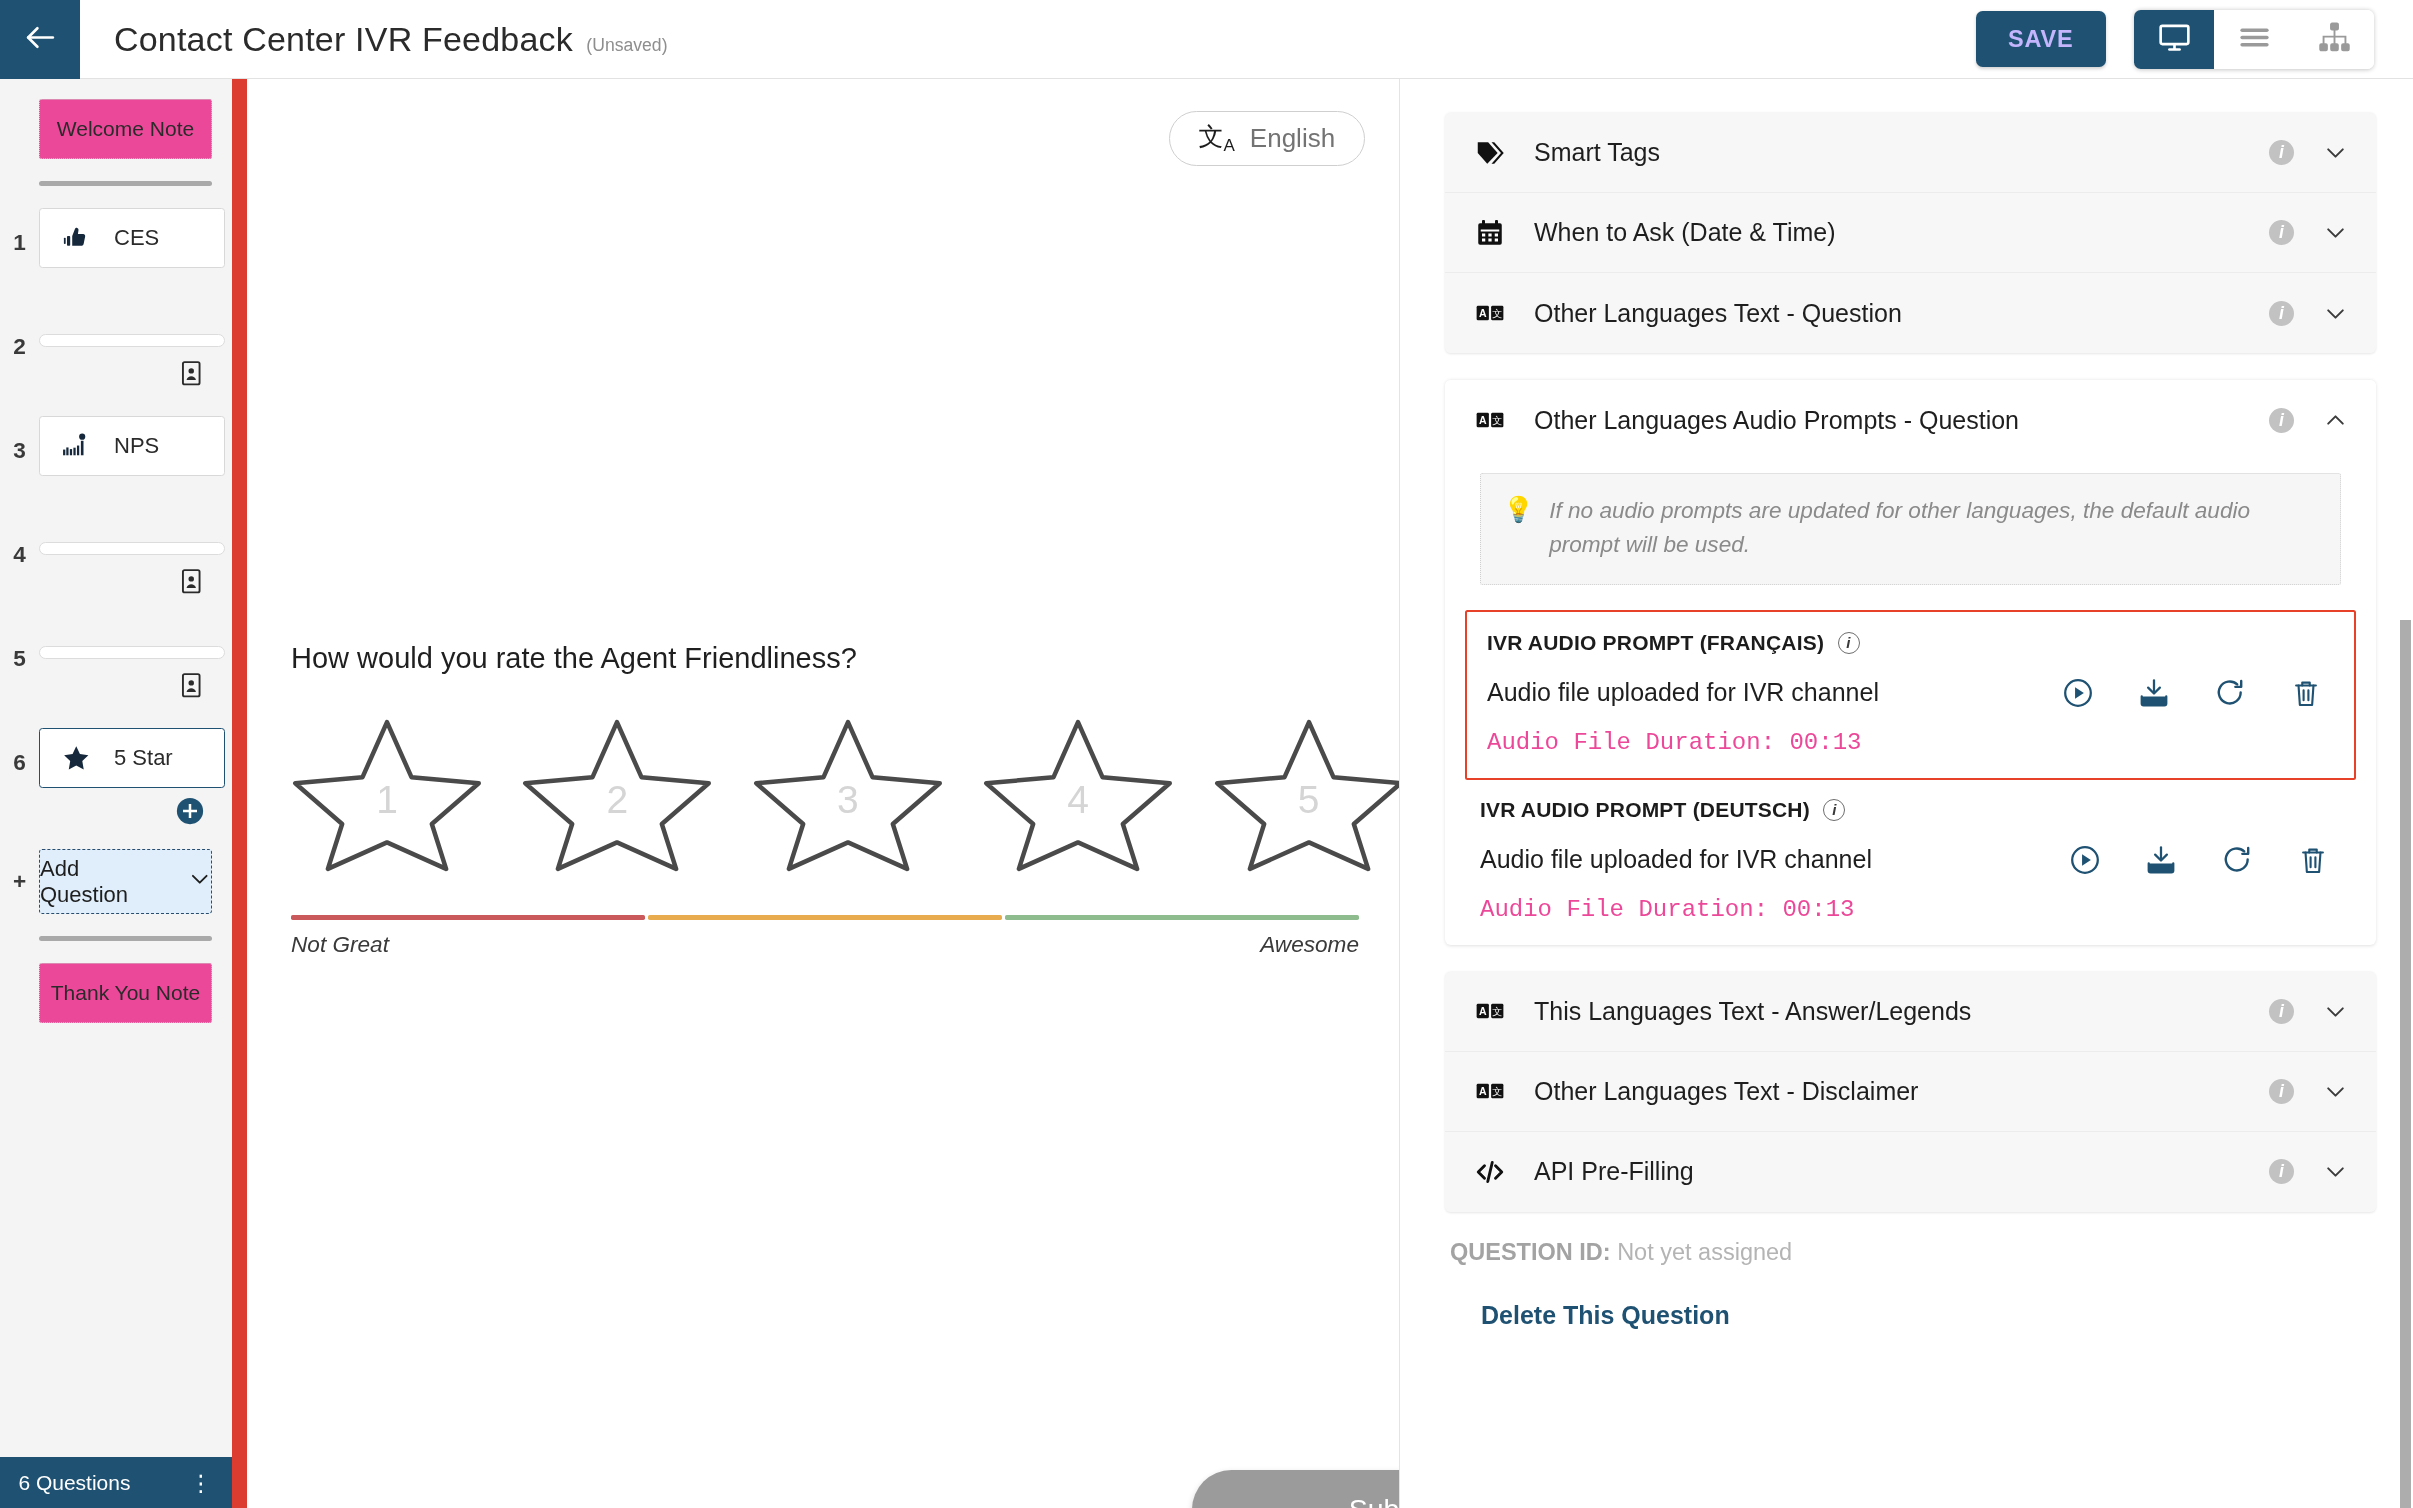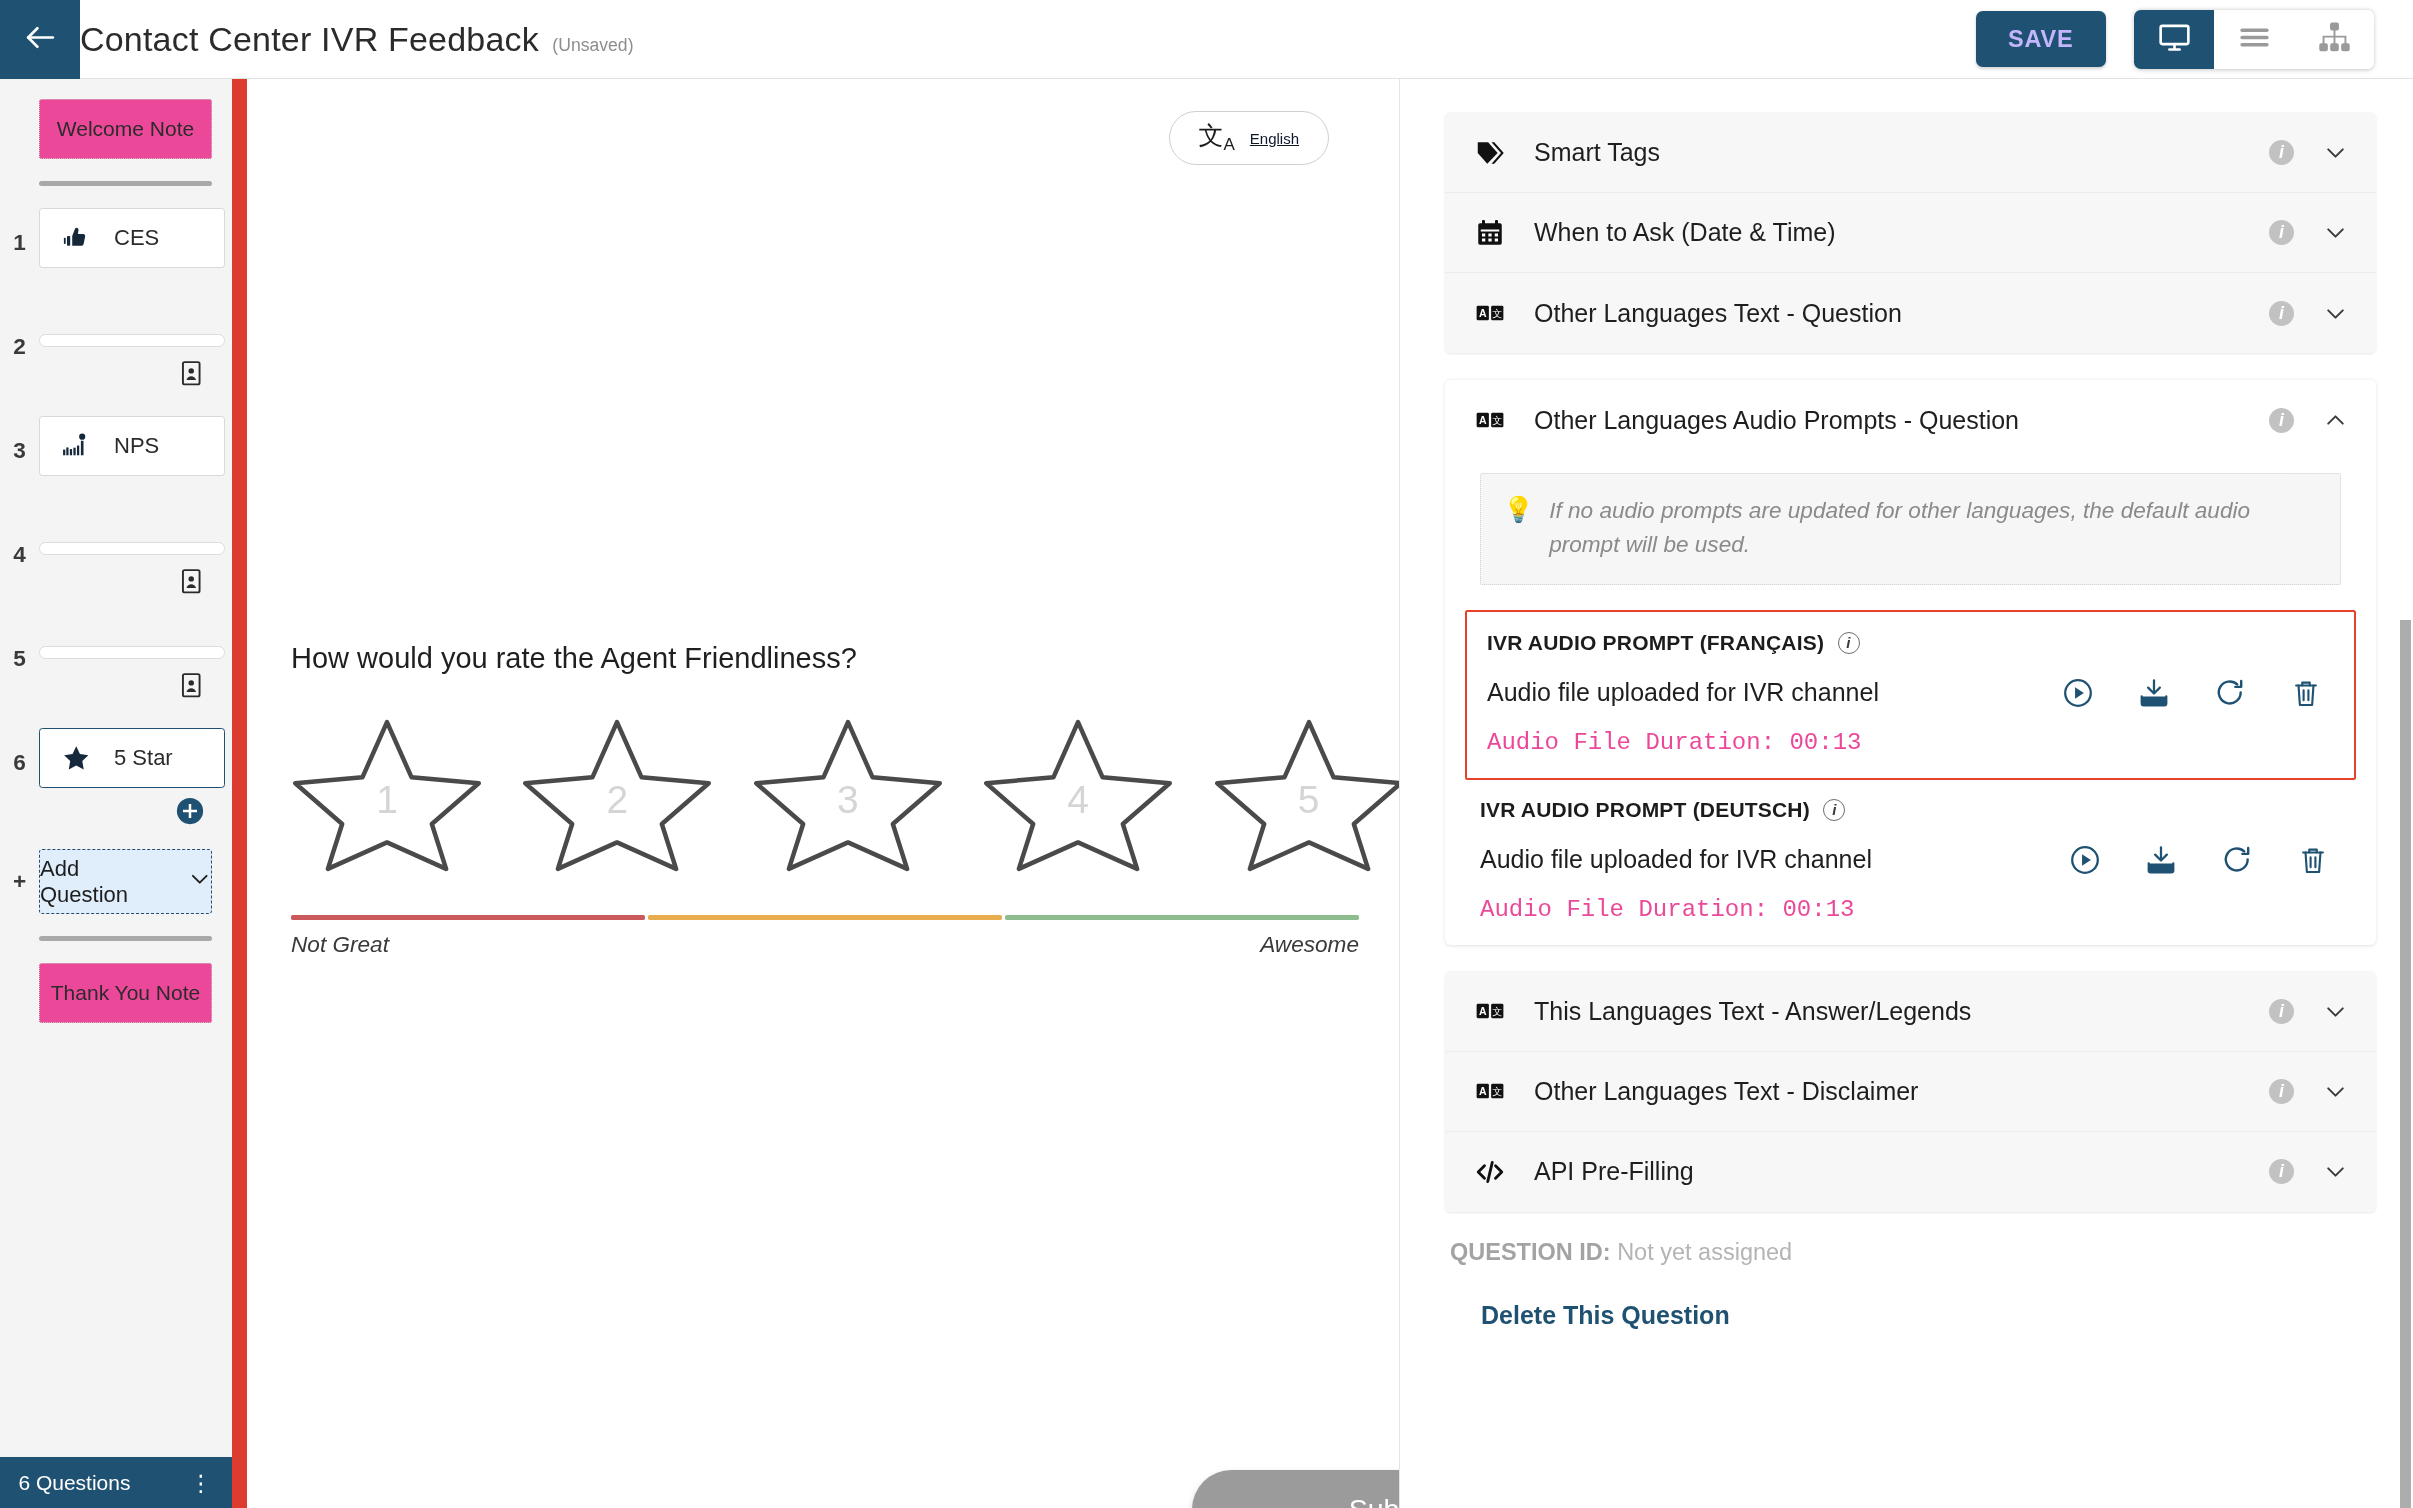--- a/index.html
+++ b/index.html
@@ -14,21 +14,21 @@
     position: absolute; top: 0; left: 0; width: 2413px; height: 79px;
     background: #ffffff; border-bottom: 0.8px solid #e2e2e2;
     display: flex; align-items: center;
   }
   .back-btn {
     width: 80px; height: 79px; background: #1f5272;
     display: flex; align-items: center; justify-content: center;
     cursor: pointer; flex: 0 0 auto;
   }
   .back-btn svg { width: 37px; height: 37px; }
-  .title-wrap { display: flex; align-items: baseline; }
+  .title-wrap { display: flex; align-items: baseline; margin-left: 34px; }
   .page-title { font-size: 34px; color: #2b2b2b; font-weight: 400; letter-spacing: 0.2px; }
   .unsaved { font-size: 17.6px; color: #8e8e8e; margin-left: 13.4px; }
   .topbar-right {
     margin-left: auto; display: flex; align-items: center; gap: 28.5px; padding-right: 39px;
   }
   .save-btn {
     background: #1f5272; color: #c4b5fd; border: none; border-radius: 6.7px;
     font-size: 23.5px; font-weight: 700; letter-spacing: 0.8px;
     padding: 14.2px 32px; cursor: pointer; font-family: inherit;
     box-shadow: 0 1.7px 3.4px rgba(0,0,0,.18);
@@ -101,21 +101,21 @@
 
   
   .preview { flex: 1 1 auto; background: #fff; position: relative; overflow: hidden; }
   .lang-pill {
     position: absolute; top: 32px; left: 922px;
     display: flex; align-items: center; gap: 15px;
     border: 0.8px solid #cfcfcf; border-radius: 34px;
     padding: 11px 28.5px; background: #fff; cursor: pointer;
   }
   .lang-pill .glyph { font-size: 25px; color: #1c1c1c; line-height: 1; }
-  .lang-pill .lbl { font-size: 15px; color: #0f172a; text-decoration: underline; }
+  .lang-pill .lbl { font-size: 26px; color: #737373; }
   .q-text {
     position: absolute; top: 563px; left: 44px;
     font-size: 29px; color: #1f1f1f;
   }
   .stars { position: absolute; top: 637px; left: 34px; display: flex; gap: 18.4px; }
   .star { position: relative; width: 212px; height: 159px; cursor: pointer; }
   .star svg { width: 212px; height: 159px; display: block; }
   .star .num {
     position: absolute; top: 62px; left: 0; width: 100%;
     text-align: center; font-size: 39px; color: #d5d5d5;

